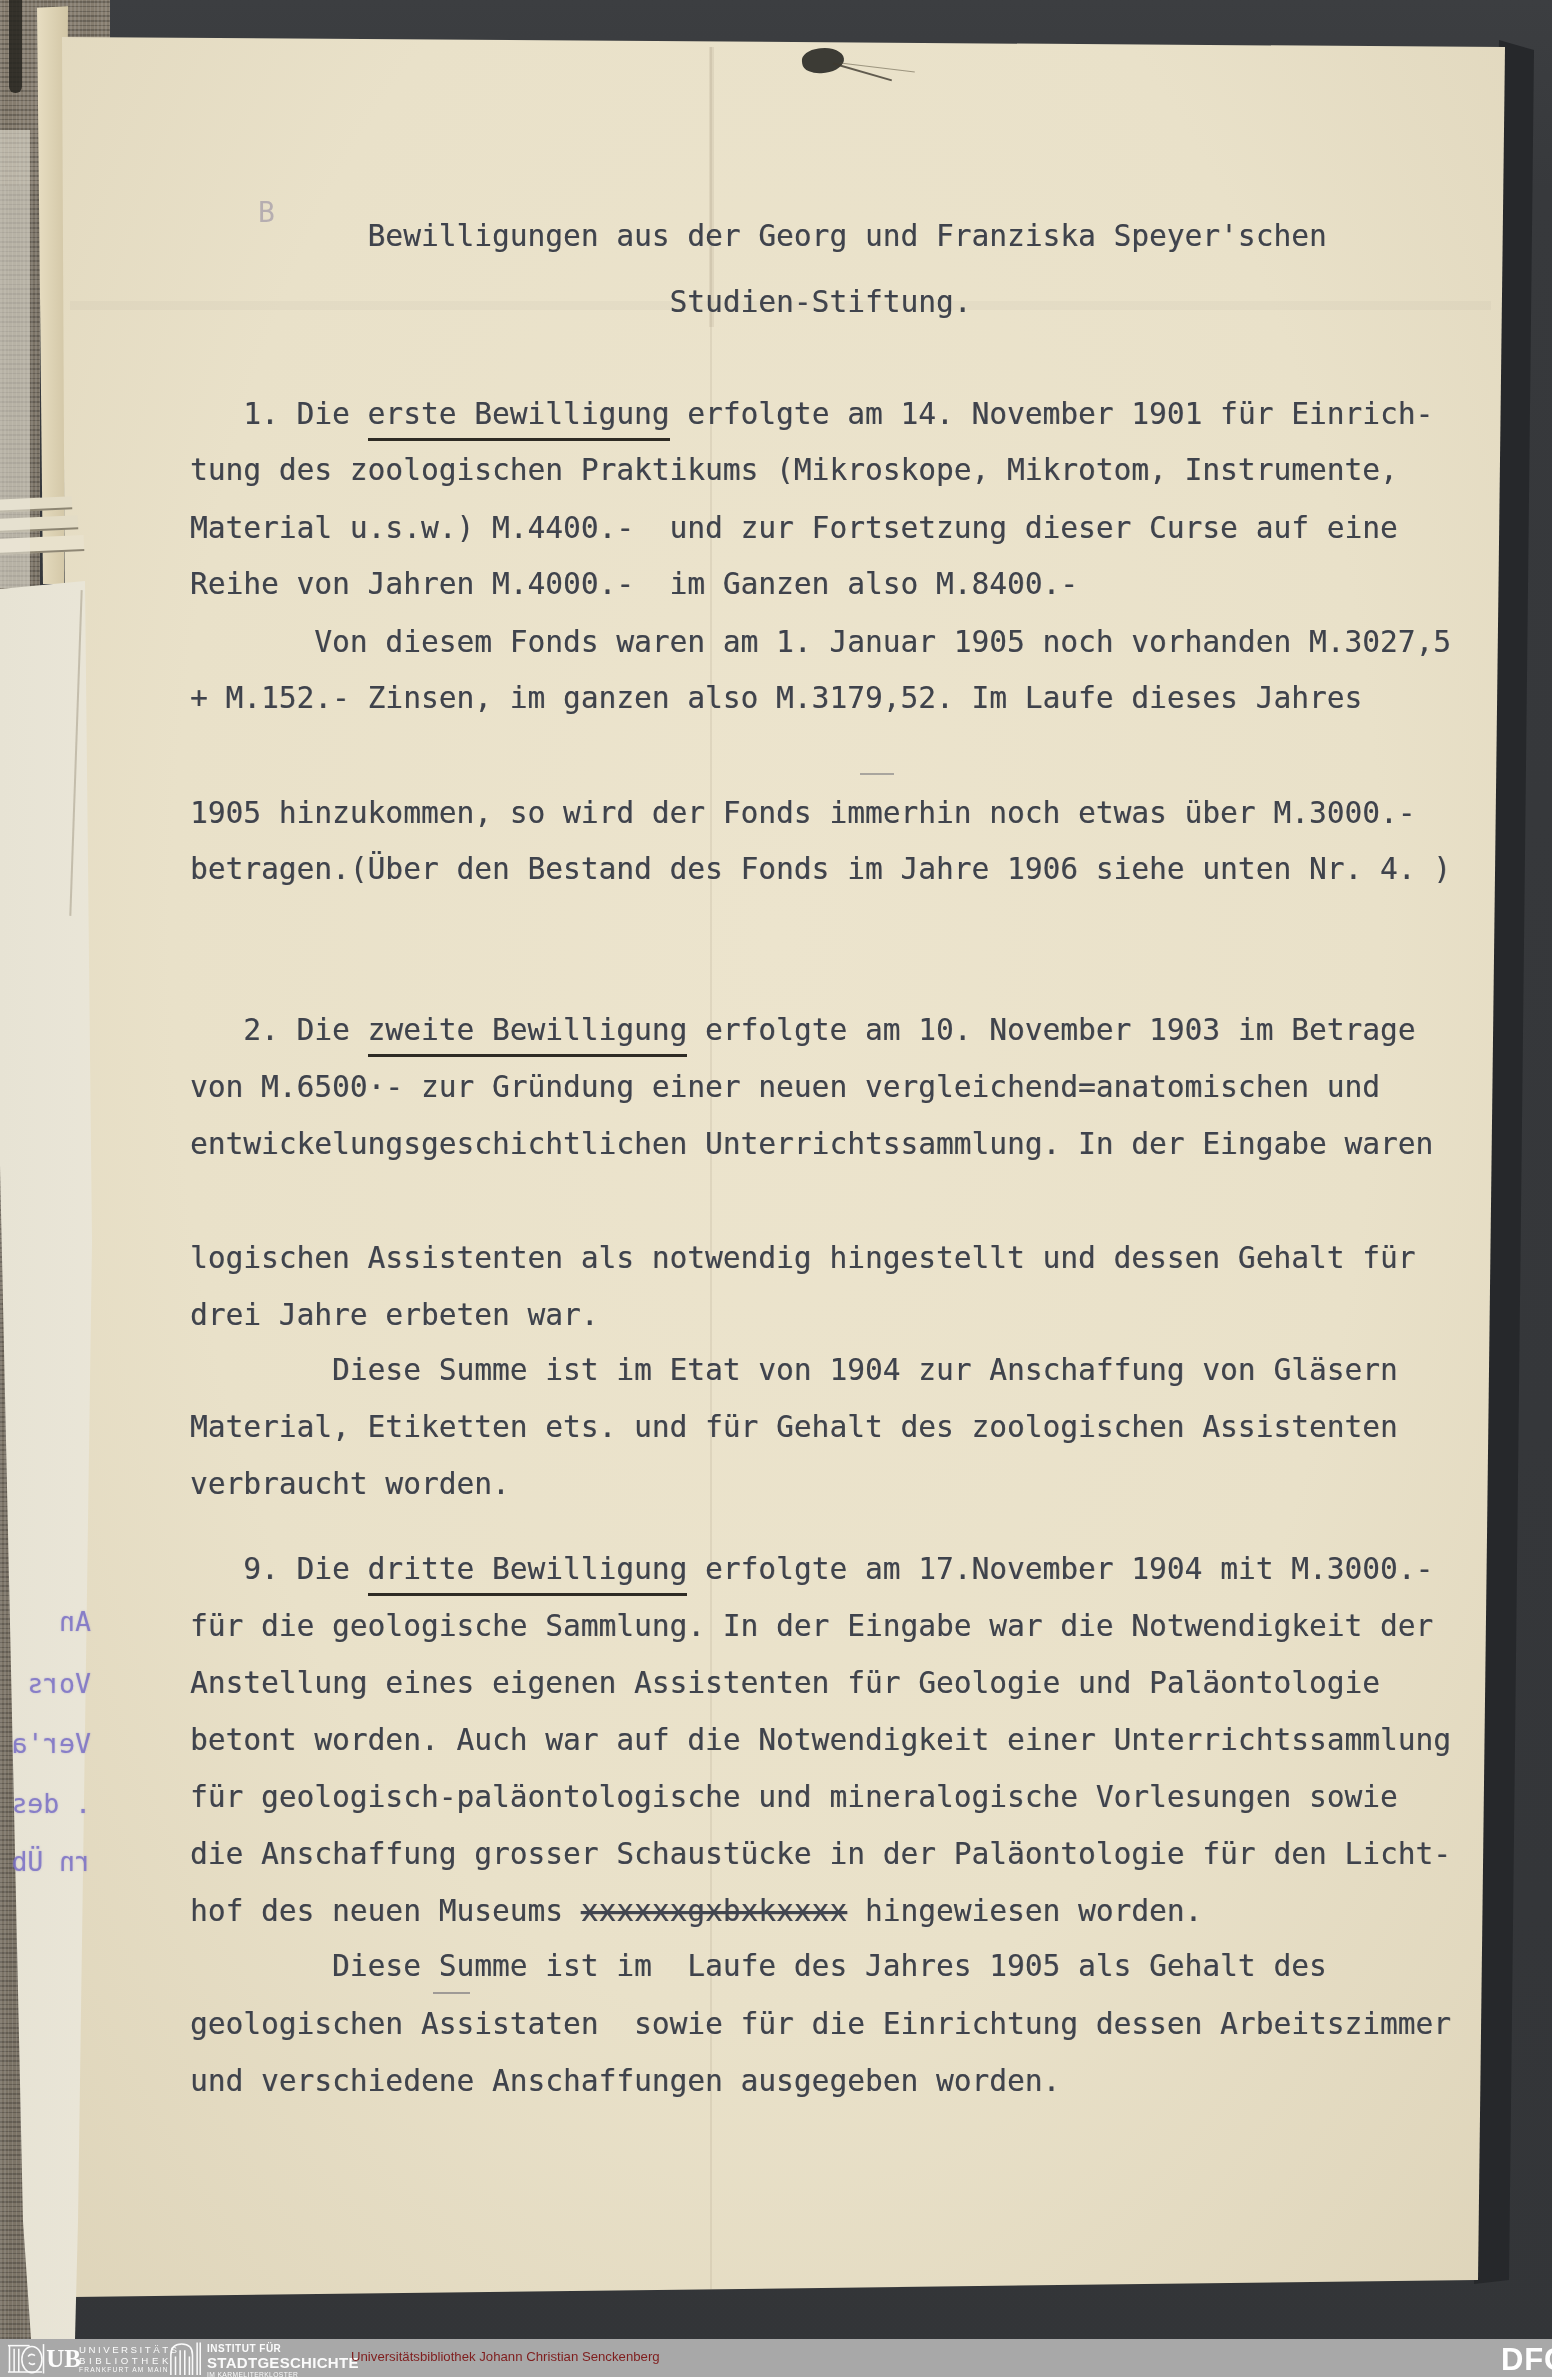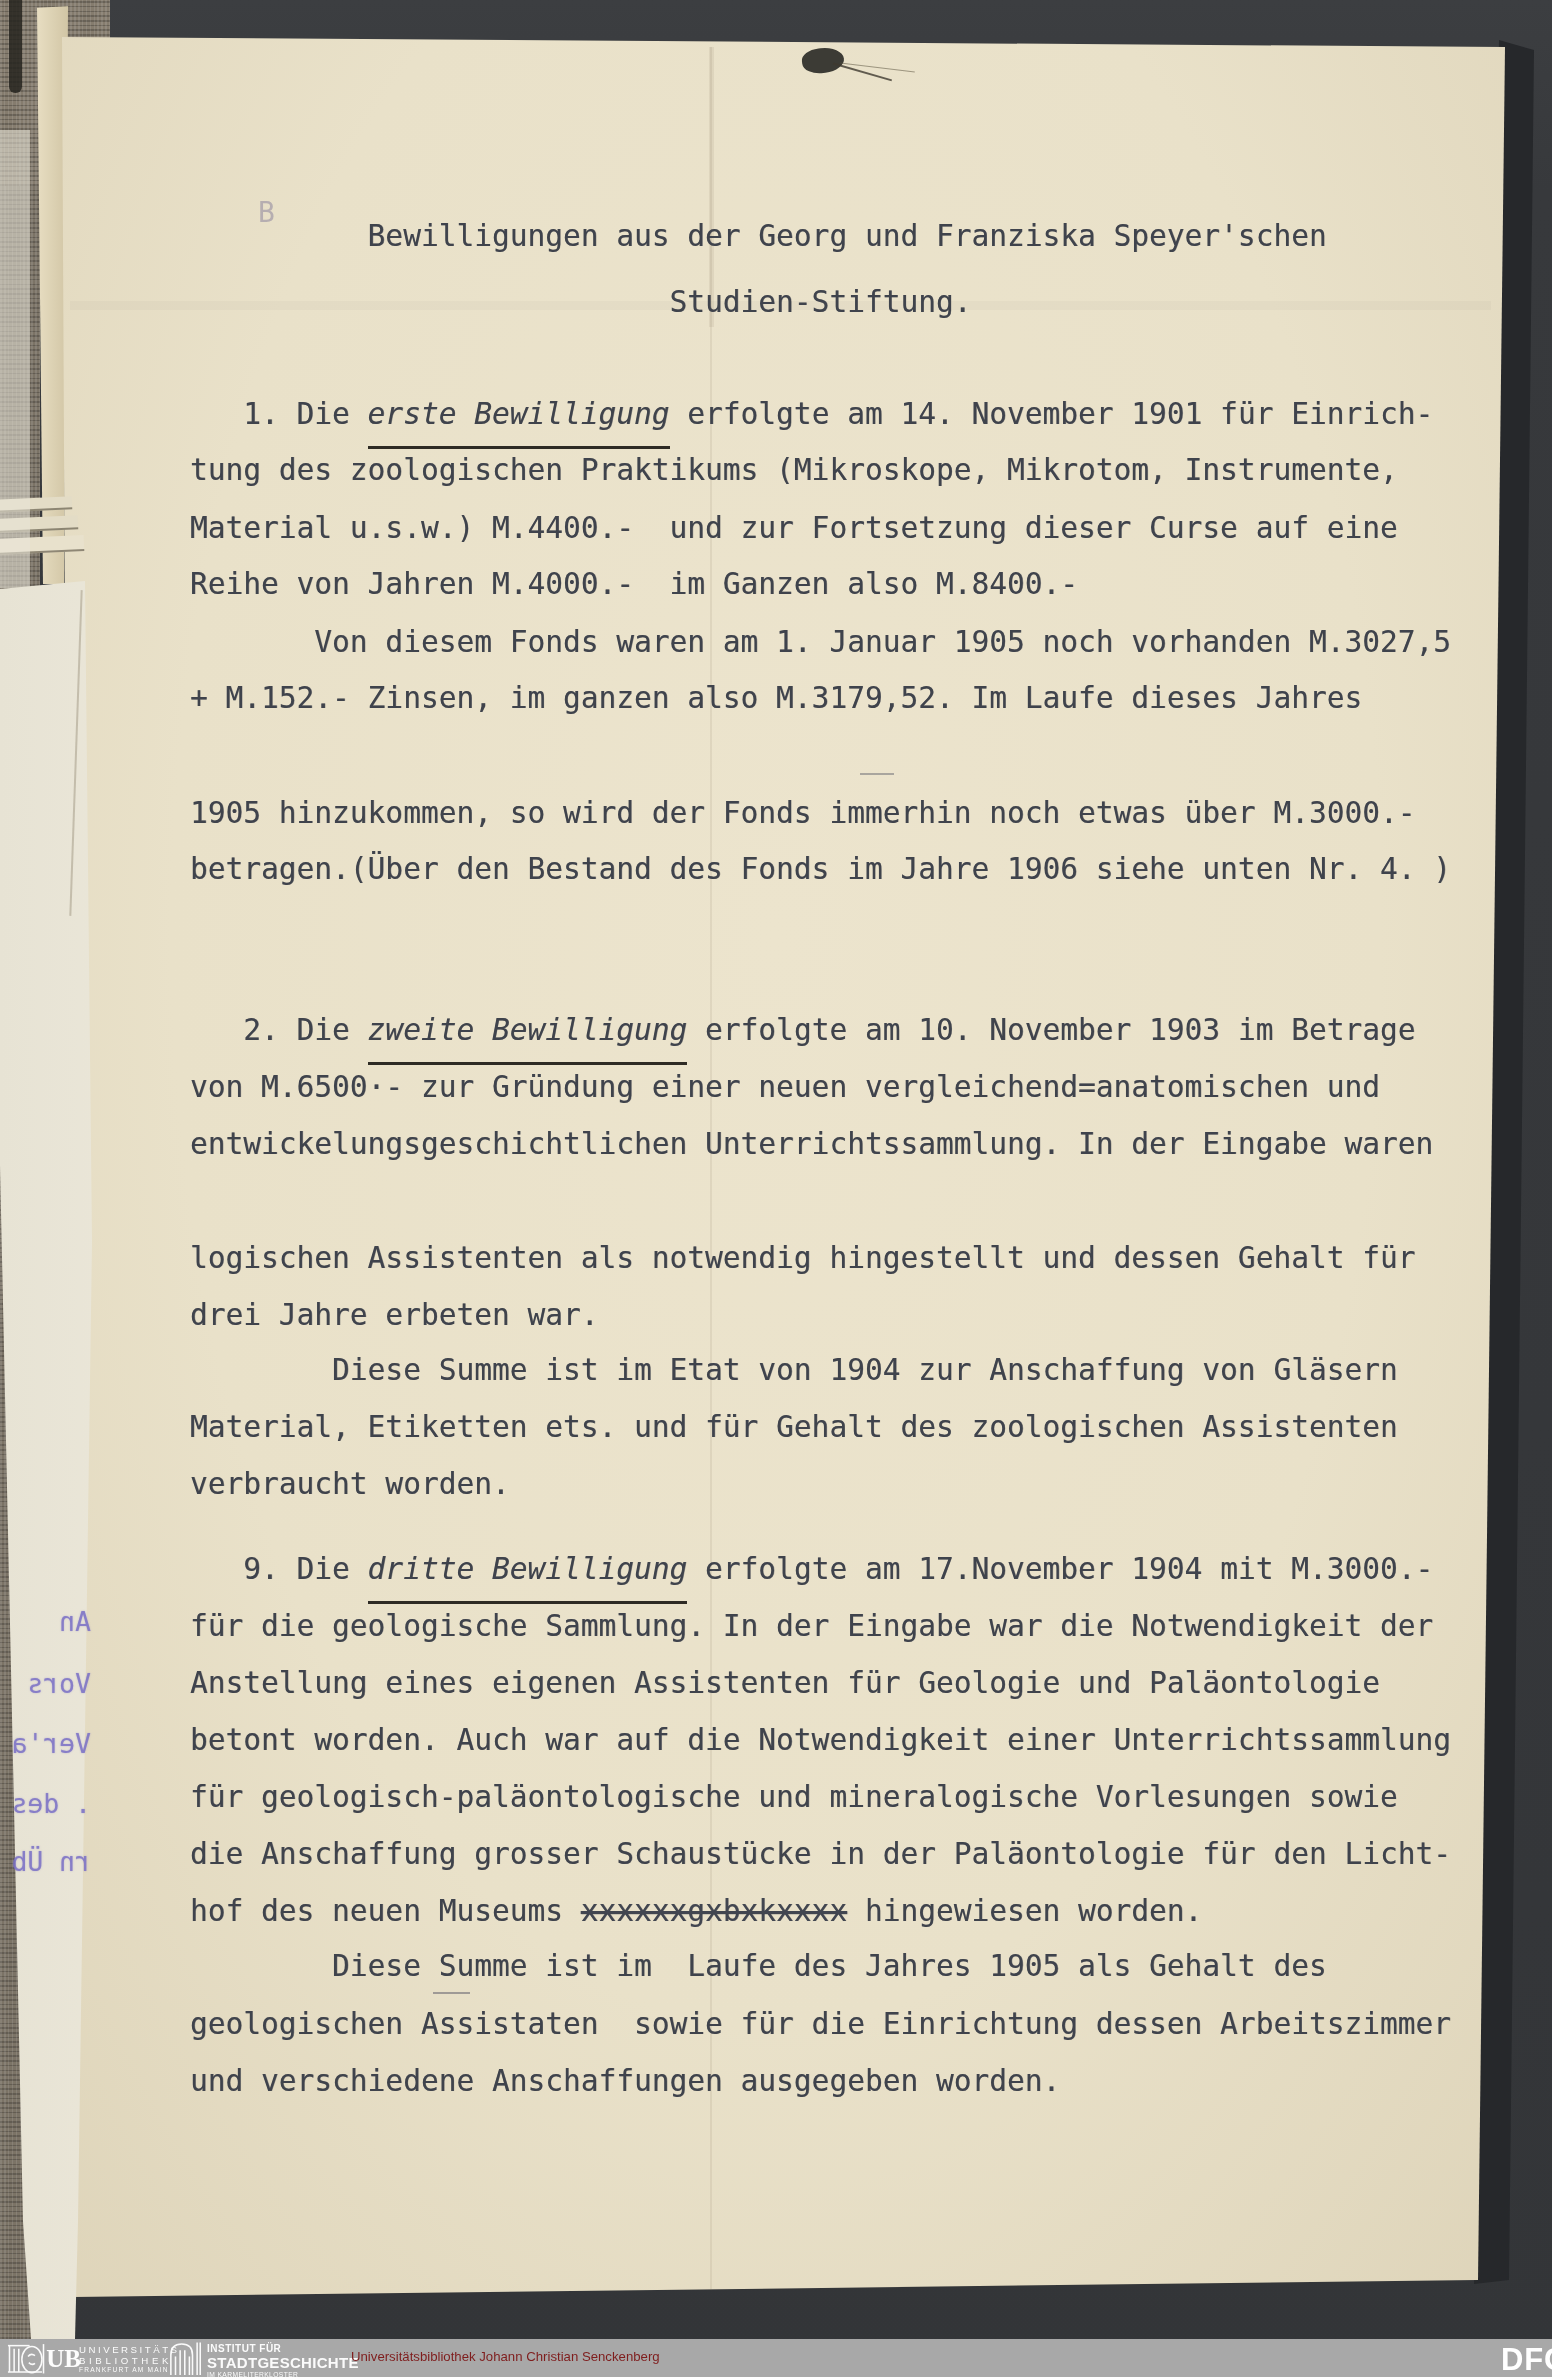--- a/index.html
+++ b/index.html
@@ -44,21 +44,21 @@
   
   .gauze{position:absolute;left:0;top:130px;width:29.5px;height:458px;background:rgba(233,229,217,.55);}
   
   .sheet{position:absolute;left:0;top:0;width:171px;height:2339px;
         clip-path:polygon(0px 589px,85px 581px,92px 1242px,78px 2221px,75px 2339px,31px 2339px,23px 2221px,0px 1165px);
         background:linear-gradient(90deg,#e7e3d4 0%,#eae6d8 70%,#d8d2bf 97%,#b8af97 100%);}
   .sheet-fold{position:absolute;left:75px;top:590px;width:2.3px;height:326px;background:rgba(140,130,108,.4);transform:rotate(2deg);}
   
   .tl{position:absolute;left:190px;white-space:pre;font:29.5px/1.15 "DejaVu Sans Mono",monospace;
       color:#3f434c;text-shadow:0.4px 0.4px 0.5px rgba(52,54,66,.45);}
-  .u{border-bottom:3.1px solid #2e2b24;padding-bottom:15px;font-style:italic;}
+  .u{border-bottom:3.1px solid #2e2b24;padding-bottom:7px;}
   .u:empty{border-bottom:none;padding-bottom:0;}
   .st{text-decoration:line-through;text-decoration-thickness:2.7px;color:#424650;}
   
   .bmark{position:absolute;left:258px;top:196px;font:28px "DejaVu Sans Mono",monospace;color:rgba(112,104,146,.42);}
   .dash1{position:absolute;left:433px;top:1992px;width:37px;height:2.3px;background:rgba(70,72,90,.45);}
   .dash2{position:absolute;left:860px;top:773px;width:34px;height:1.9px;background:rgba(70,72,90,.4);}
   
   .mir{position:absolute;left:3.9px;width:87px;font:26.4px "DejaVu Sans Mono",monospace;
        color:rgba(122,112,198,.8);transform:scaleX(-1);text-shadow:0 0 1.6px rgba(122,112,198,.5);}
   

